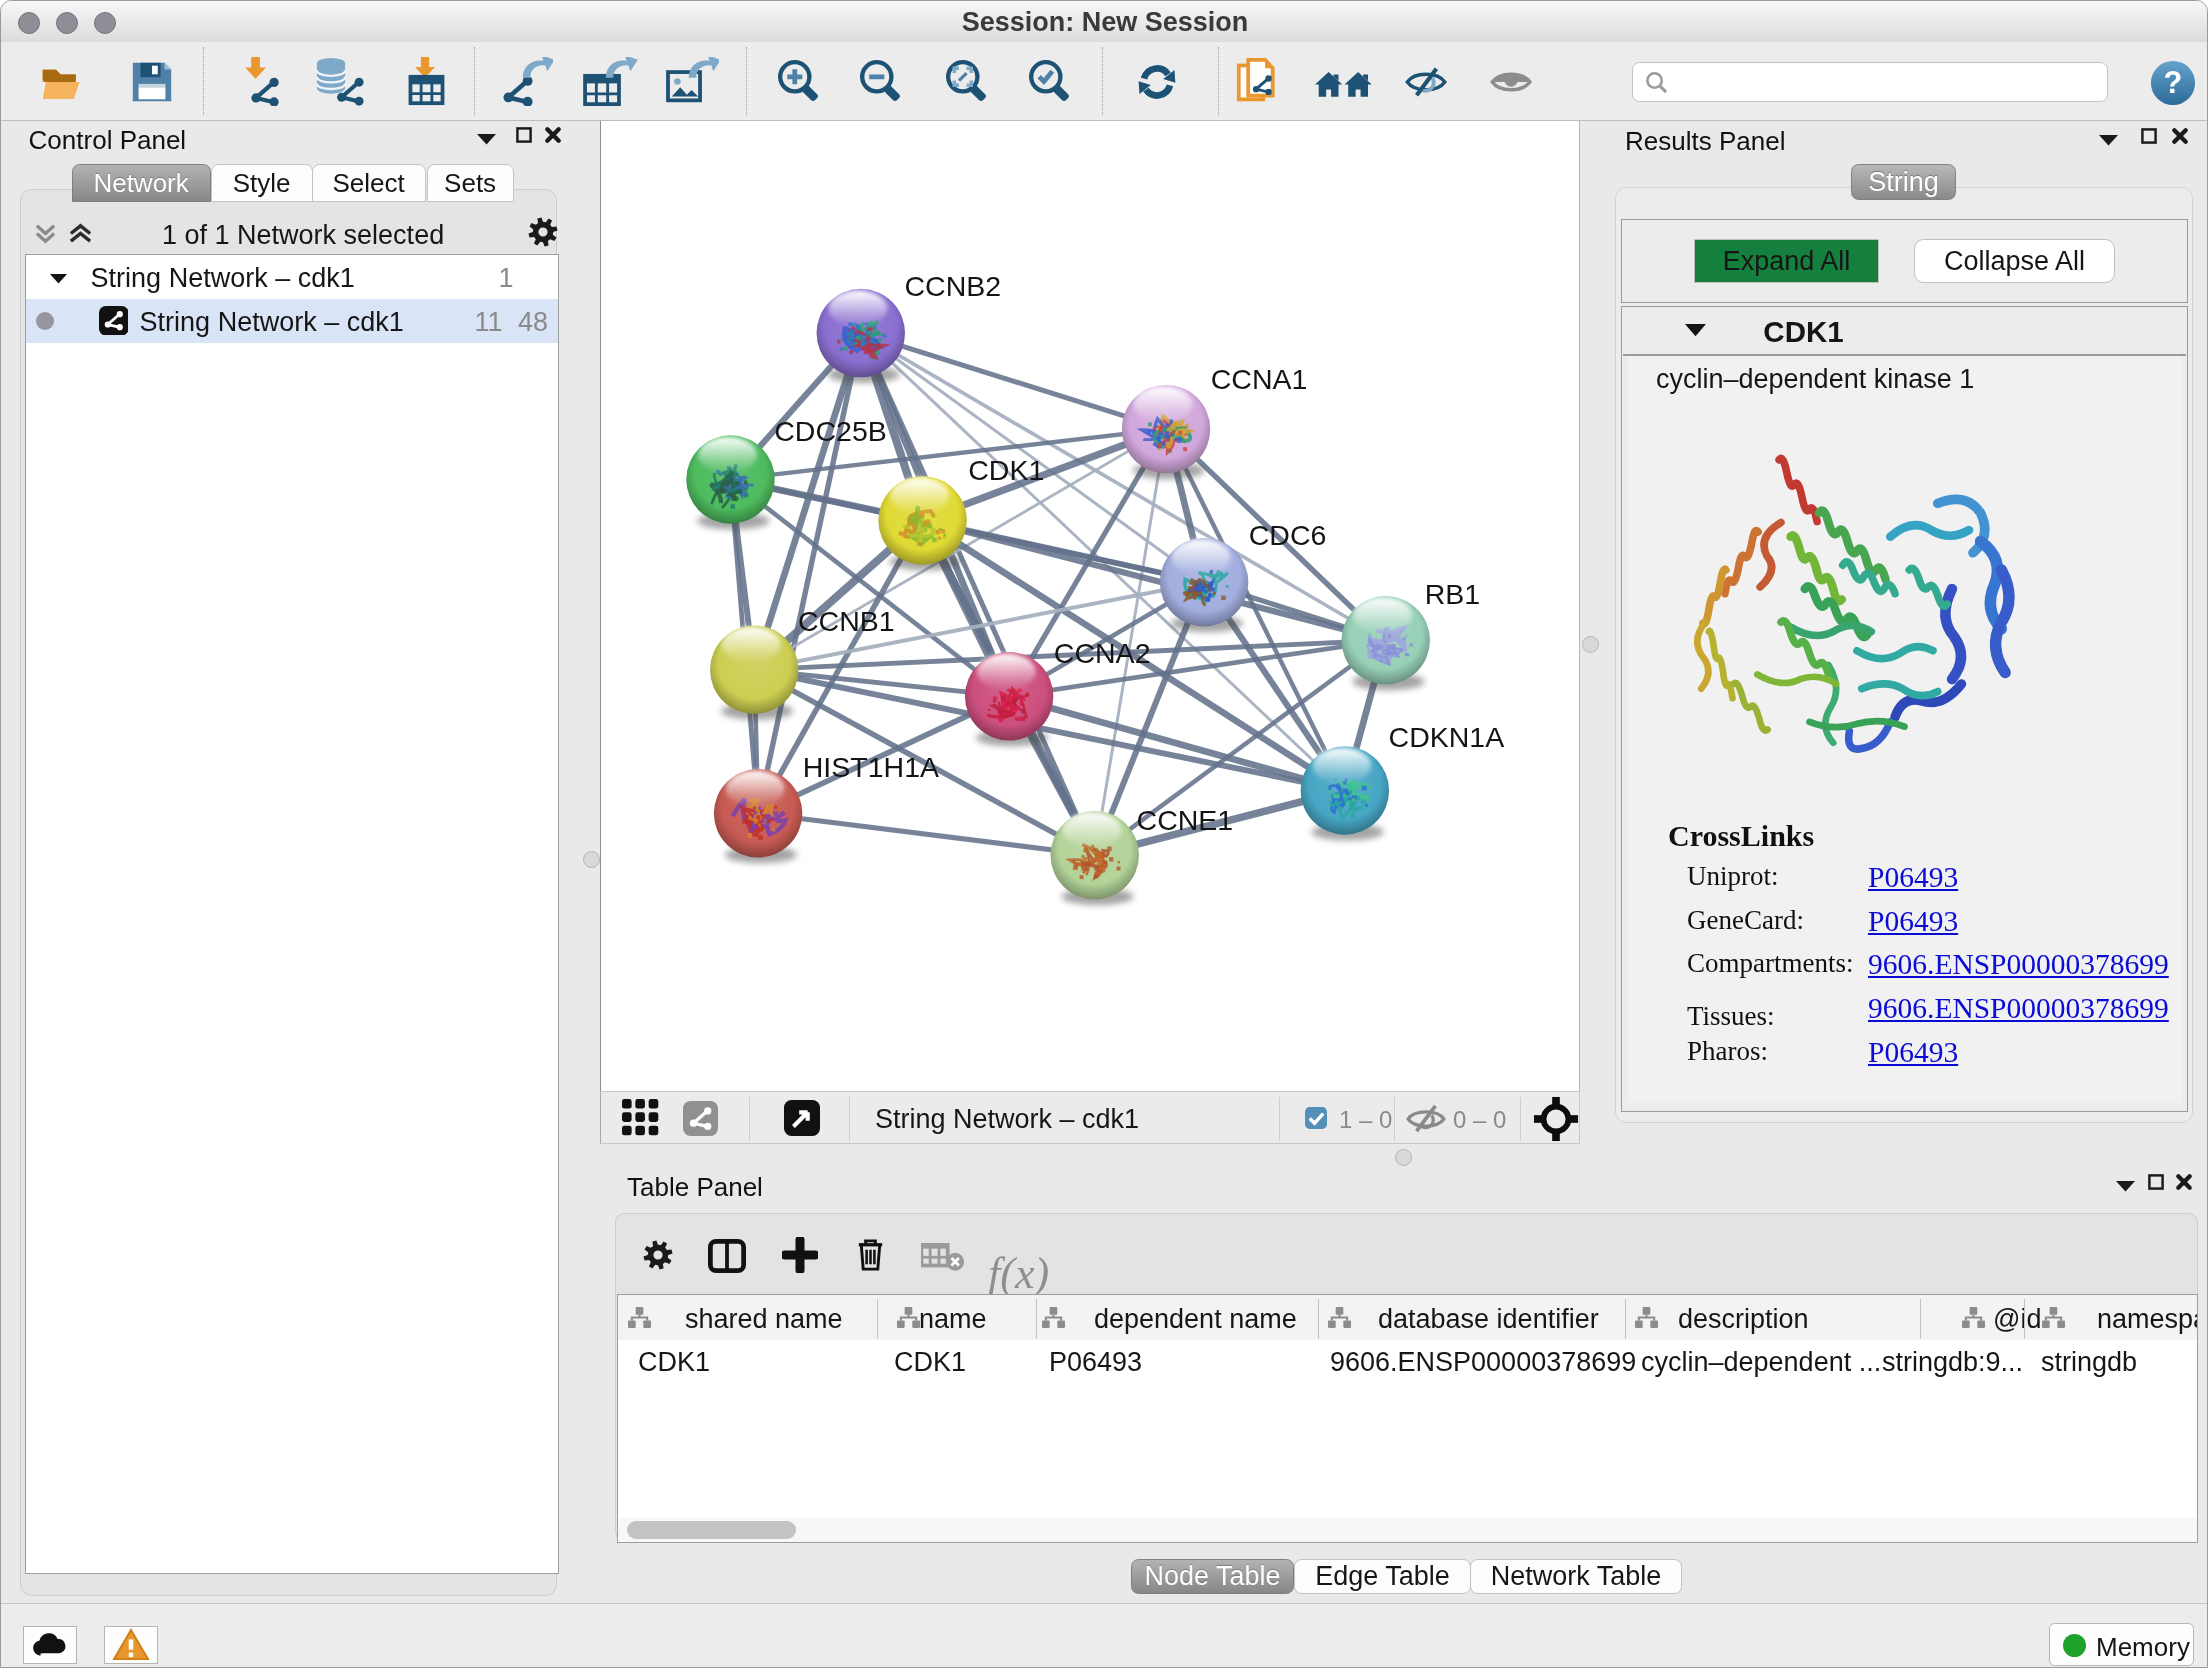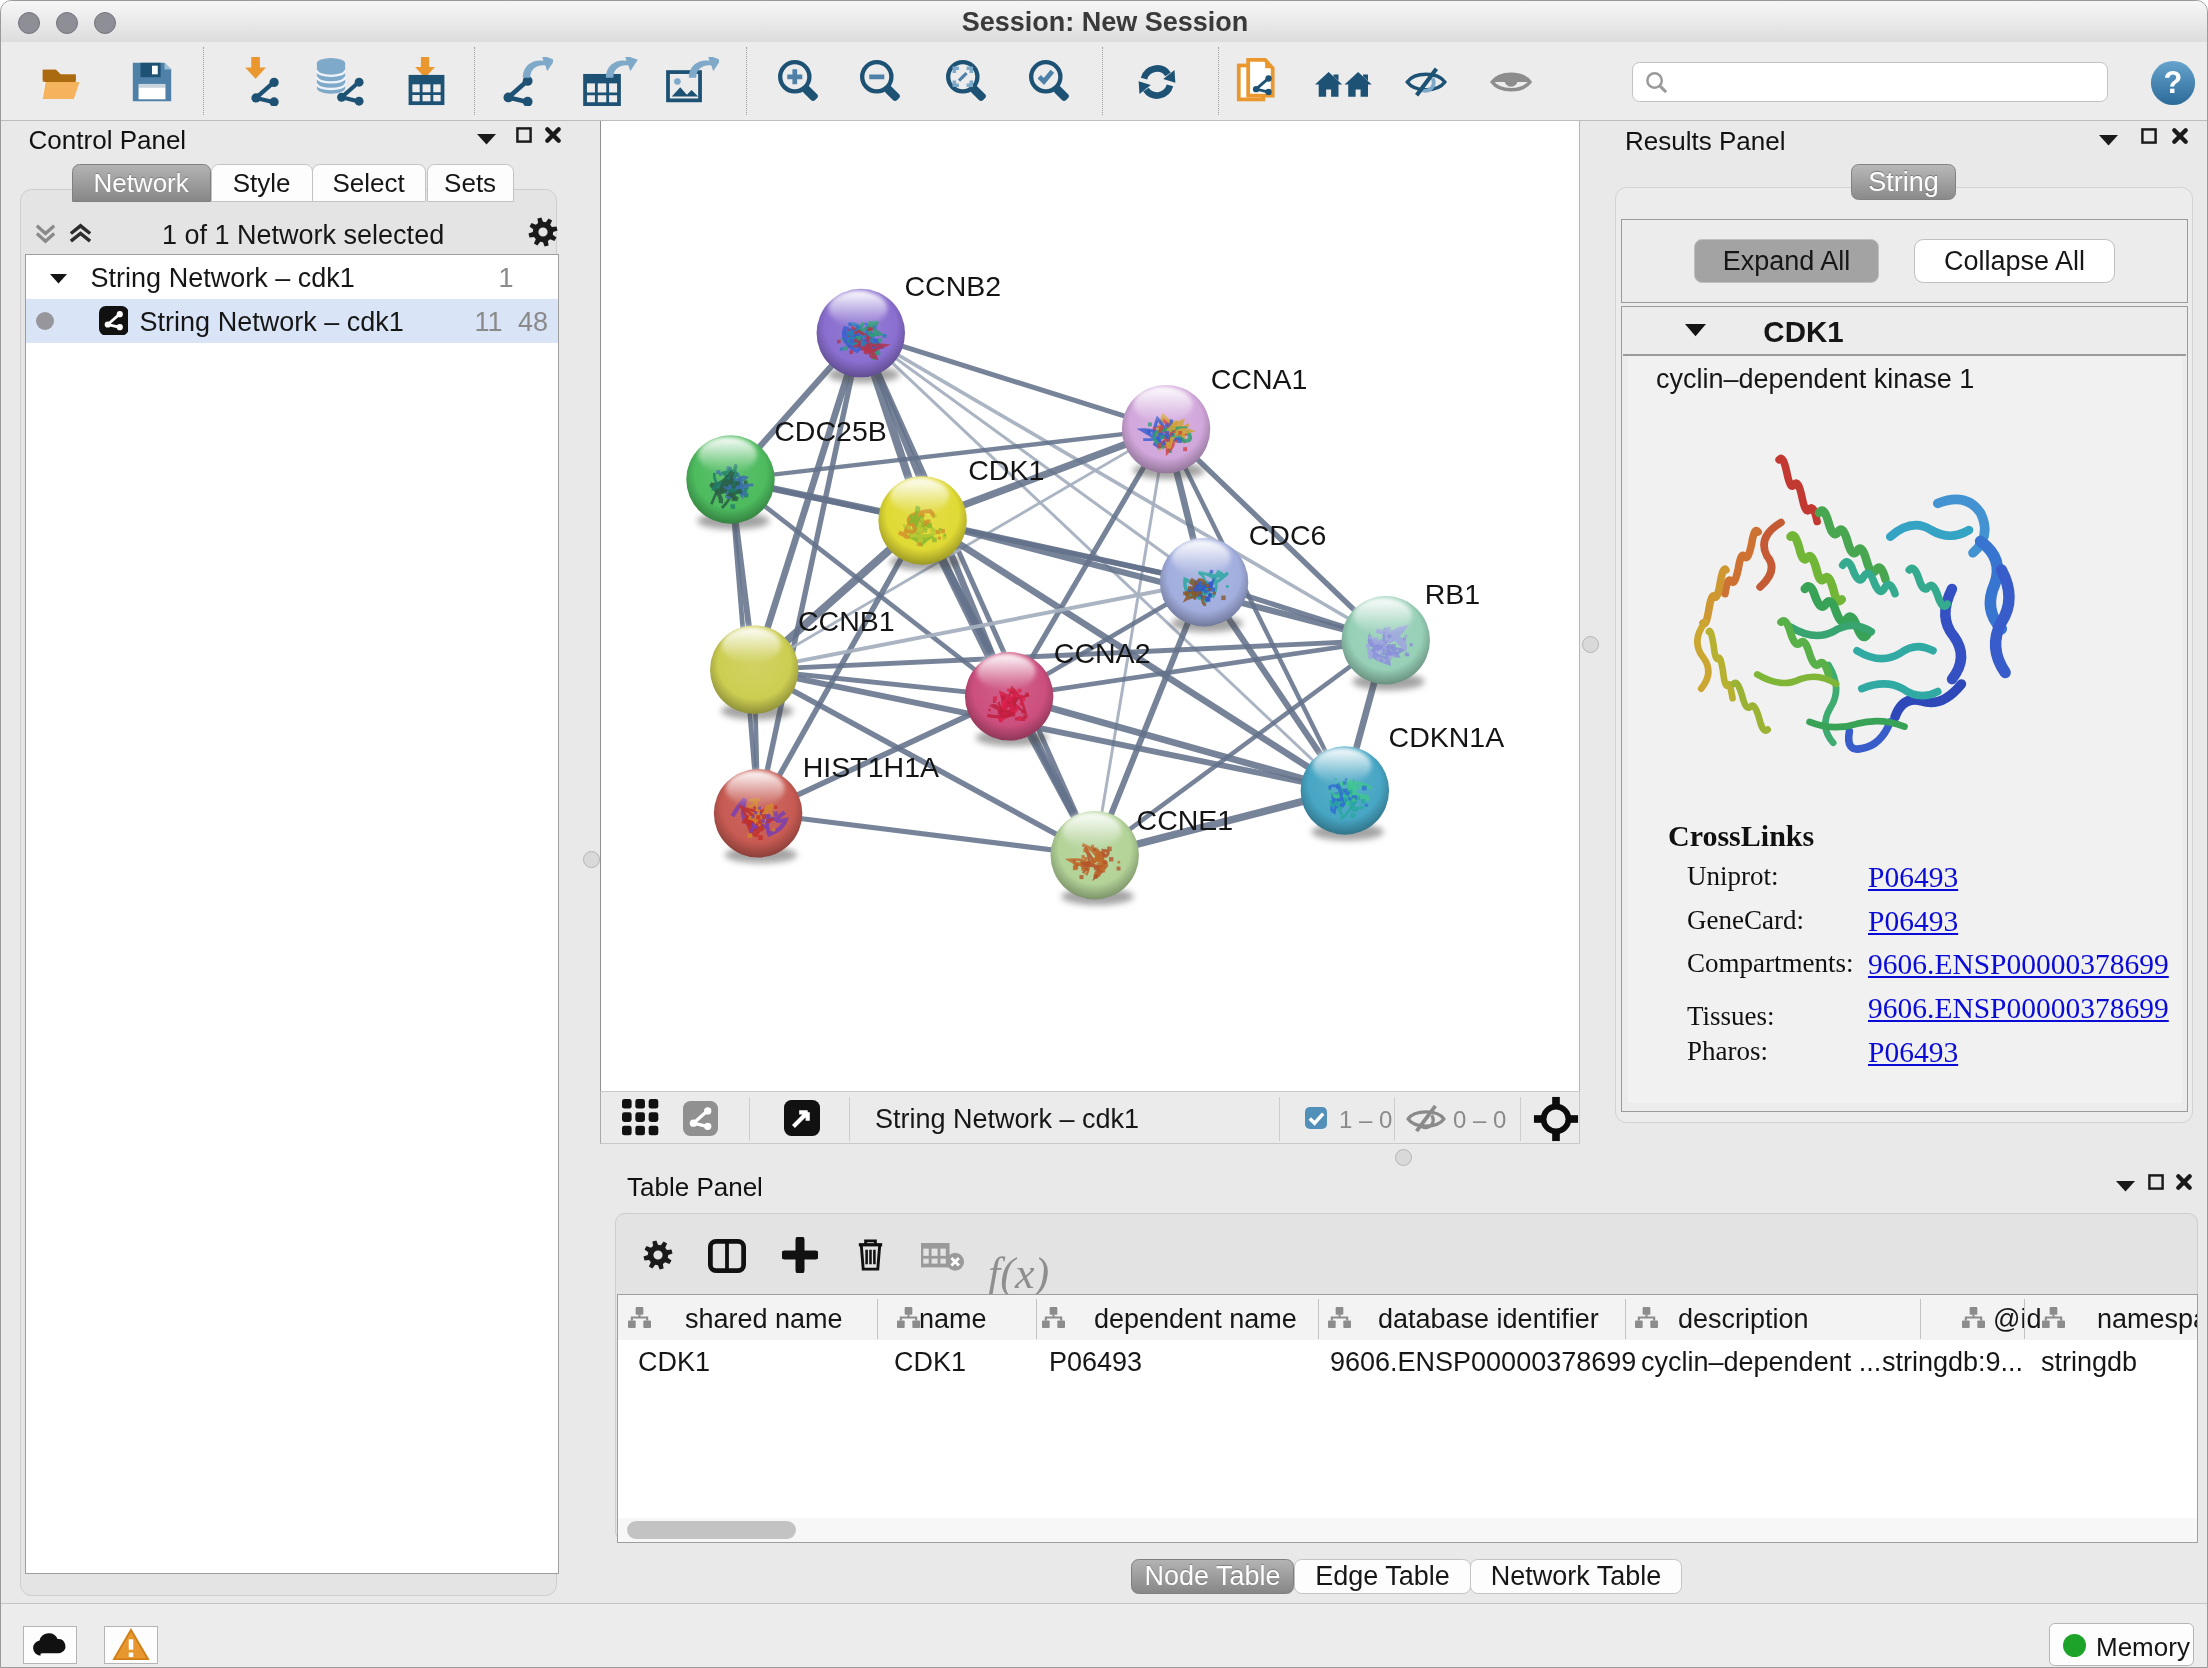--- a/index.html
+++ b/index.html
@@ -904,21 +904,21 @@
         </svg></div>
       <div style="position:absolute;left:561px;top:6.7px;"><svg width="16" height="16" viewBox="0 0 17 17" style="">
           <rect x="1.5" y="1.5" width="14" height="14" fill="none" stroke="#1a1a1a" stroke-width="2.6"></rect>
         </svg></div>
       <div style="position:absolute;left:591px;top:5.7px;"><svg width="18" height="18" viewBox="0 0 19 19" style="">
           <path d="M3.5 3.5 L15.5 15.5 M15.5 3.5 L3.5 15.5" stroke="#1a1a1a" stroke-width="4.6" stroke-linecap="round"></path>
         </svg></div>
       <div style="position:absolute;left:35px;top:66px;width:578px;height:936px;background:#ececec;border:1px solid #d2d2d2;border-radius:11.4px;"></div>
       <div style="position:absolute;left:271px;top:43px;width:105px;height:36px;background:linear-gradient(#b8b8b8,#8a8a8a);border:1px solid #828282;border-radius:7.6px;color:#fff;display:flex;align-items:center;justify-content:center;font-size:27px;text-shadow:0 -1px 1px rgba(0,0,0,0.3);">String</div>
       <div style="position:absolute;left:41px;top:98px;width:567px;height:84px;border:1.9px solid #9a9a9a;"></div>
-      <div style="position:absolute;left:114px;top:118px;width:185px;height:44px;background:#a3a3a3;border:1.9px solid #bfbfbf;border-radius:8px;display:flex;align-items:center;justify-content:center;font-size:27px;">Expand All</div>
+      <div style="position:absolute;left:114px;top:118px;width:185px;height:44px;background:#15803d;border:1.9px solid #bfbfbf;border-radius:1px;display:flex;align-items:center;justify-content:center;font-size:27px;">Expand All</div>
       <div style="position:absolute;left:334px;top:118px;width:201px;height:44px;background:#fff;border:1.9px solid #bfbfbf;border-radius:9.5px;display:flex;align-items:center;justify-content:center;font-size:27px;">Collapse All</div>
       <div style="position:absolute;left:41px;top:185px;width:567px;height:806px;border:1.9px solid #9a9a9a;"></div>
       <div style="position:absolute;left:104px;top:202px;"><svg width="23" height="14.3" viewBox="0 0 24 15" style="">
           <path d="M1 1 h22 l-11 13z" fill="#141414"></path>
         </svg></div>
       <div style="position:absolute;left:152px;top:188px;width:143px;height:46px;display:flex;align-items:center;justify-content:center;font-weight:bold;font-size:29.5px;">CDK1</div>
       <div style="position:absolute;left:43px;top:233px;width:563px;height:1.9px;background:#9a9a9a;"></div>
       <div style="position:absolute;left:48px;top:235px;width:554px;height:747px;background:#f1f1f1;"></div>
       <span style="position:absolute;left:76px;top:243px;font-size:27px;">cyclin–dependent kinase 1</span>
     </div>

